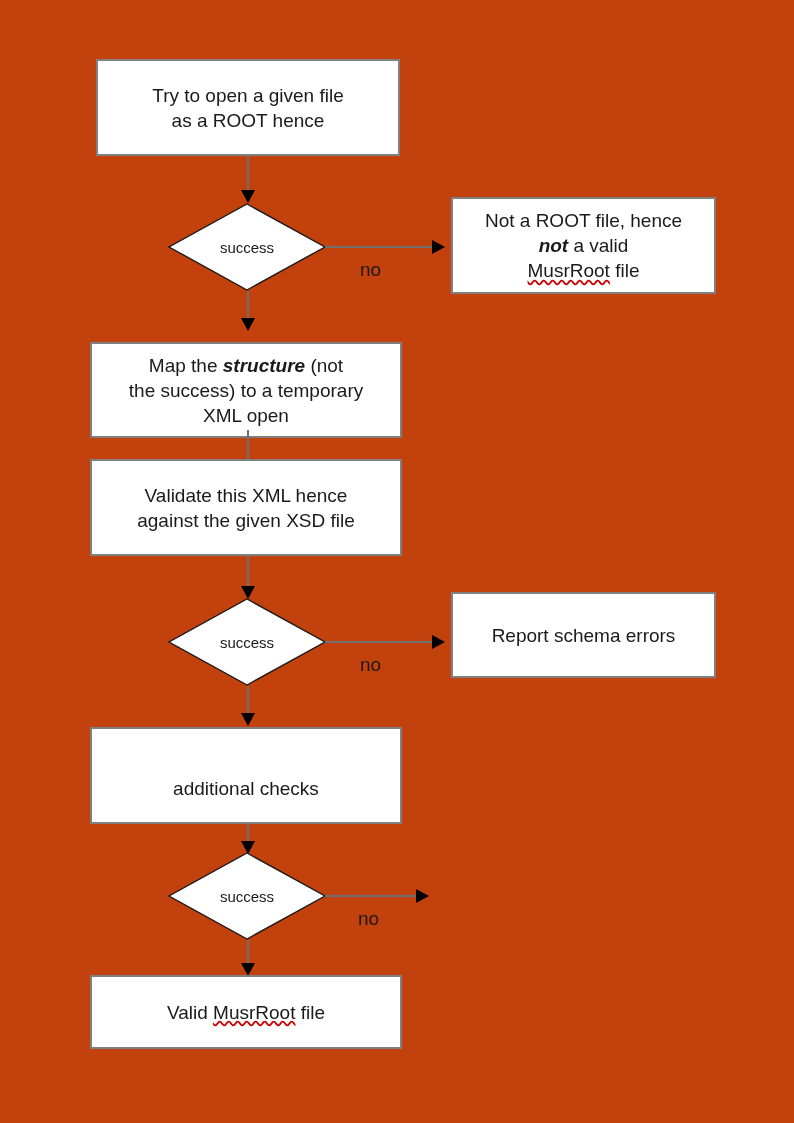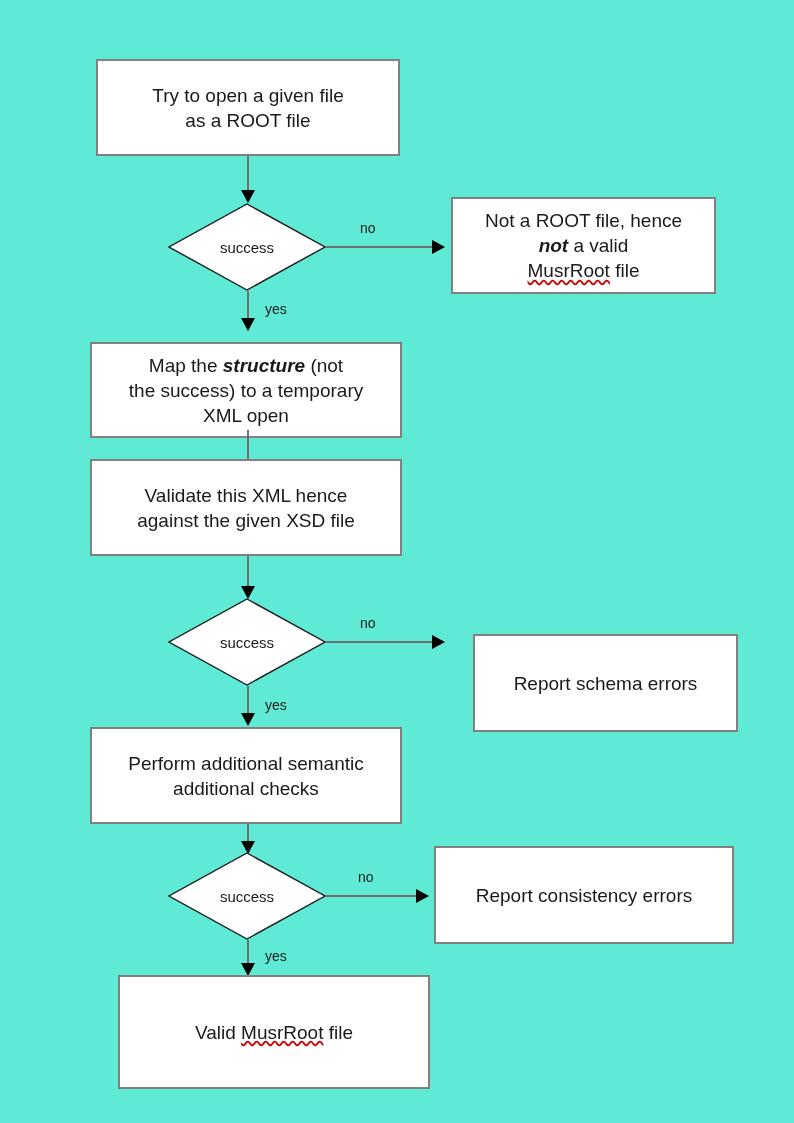--- a/index.html
+++ b/index.html
@@ -8,21 +8,21 @@
     padding: 0;
     background: #ffffff;
   }
   body {
     font-family: "Liberation Sans", sans-serif;
   }
   #canvas {
     position: relative;
     width: 794px;
     height: 1123px;
-    background: #5eead4;
+    background: #c2410c;
     overflow: hidden;
     text-decoration: underline;
   }
 
   
   .node-box {
     position: absolute;
     box-sizing: border-box;
     border: 2px solid #808080;
     background: #ffffff;
@@ -86,44 +86,45 @@
     width: 0;
     height: 0;
     border-top: 7px solid transparent;
     border-bottom: 7px solid transparent;
     border-left: 13px solid #000000;
   }
 
   
   .edge-label {
     position: absolute;
-    font-size: 14px;
+    font-size: 19px;
     line-height: 19px;
     color: #1a1a1a;
     font-family: "Liberation Sans", sans-serif;
     white-space: nowrap;
+    margin-top: 41px;
   }
 
   
   .bi { font-weight: bold; font-style: italic; }
   .spell {
     text-decoration: underline;
     text-decoration-color: #cc0000;
     text-decoration-style: wavy;
     text-decoration-skip-ink: none;
     text-underline-offset: 2px;
   }
 </style>
 </head>
 <body>
 
 <div id="canvas">
 
   <div class="node-box" style="left:96px; top:59px; width:304px; height:97px;">
-    <span class="txt"><span>Try to open a given file</span><br><span>as a ROOT file</span></span>
+    <span class="txt"><span>Try to open a given file</span><br><span>as a ROOT hence</span></span>
   </div>
 
   <div class="conn conn-v" style="left:247px; top:156px; width:2px; height:35px;"></div>
   <div class="arrow-down" style="left:241px; top:190px;"></div>
 
   <div class="diamond-wrap" style="left:168px; top:203px; width:158px; height:88px;">
     <svg width="158" height="88" viewBox="0 0 158 88">
       <polygon points="79,1 157,44 79,87 1,44" fill="#ffffff" stroke="#1a1a1a" stroke-width="1.4"></polygon>
     </svg>
     <div class="diamond-label">success</div>
@@ -158,51 +159,48 @@
     <svg width="158" height="88" viewBox="0 0 158 88">
       <polygon points="79,1 157,44 79,87 1,44" fill="#ffffff" stroke="#1a1a1a" stroke-width="1.4"></polygon>
     </svg>
     <div class="diamond-label">success</div>
   </div>
 
   <div class="conn conn-h" style="left:325px; top:641px; width:108px; height:2px;"></div>
   <div class="arrow-right" style="left:432px; top:635px;"></div>
   <div class="edge-label" style="left:360px; top:614px;">no</div>
 
-  <div class="node-box" style="left:473px; top:592px; width:265px; height:98px;margin-top:42px;">
+  <div class="node-box" style="left:451px; top:592px; width:265px; height:86px;">
     <span class="txt">Report schema errors</span>
   </div>
 
   <div class="conn conn-v" style="left:247px; top:686px; width:2px; height:28px;"></div>
   <div class="arrow-down" style="left:241px; top:713px;"></div>
   <div class="edge-label" style="left:265px; top:696px;">yes</div>
 
   <div class="node-box" style="left:90px; top:727px; width:312px; height:97px;">
-    <span class="txt"><span>Perform additional semantic</span><br><span>additional checks</span></span>
+    <span class="txt"><br><span>additional checks</span></span>
   </div>
 
   <div class="conn conn-v" style="left:247px; top:824px; width:2px; height:26px;"></div>
   <div class="arrow-down" style="left:241px; top:841px;"></div>
 
   <div class="diamond-wrap" style="left:168px; top:852px; width:158px; height:88px;">
     <svg width="158" height="88" viewBox="0 0 158 88">
       <polygon points="79,1 157,44 79,87 1,44" fill="#ffffff" stroke="#1a1a1a" stroke-width="1.4"></polygon>
     </svg>
     <div class="diamond-label">success</div>
   </div>
 
   <div class="conn conn-h" style="left:325px; top:895px; width:92px; height:2px;"></div>
   <div class="arrow-right" style="left:416px; top:889px;"></div>
   <div class="edge-label" style="left:358px; top:868px;">no</div>
 
-  <div class="node-box" style="left:434px; top:846px; width:300px; height:98px;">
-    <span class="txt">Report consistency errors</span>
-  </div>
 
   <div class="conn conn-v" style="left:247px; top:940px; width:2px; height:28px;"></div>
   <div class="arrow-down" style="left:241px; top:963px;"></div>
   <div class="edge-label" style="left:265px; top:947px;">yes</div>
 
-  <div class="node-box" style="left:90px; top:975px; width:312px; height:114px;margin-left:28px;">
+  <div class="node-box" style="left:90px; top:975px; width:312px; height:74px;">
     <span class="txt"><span>Valid </span><span class="spell">MusrRoot</span><span> file</span></span>
   </div>
 
 </div>
 
 </body></html>

